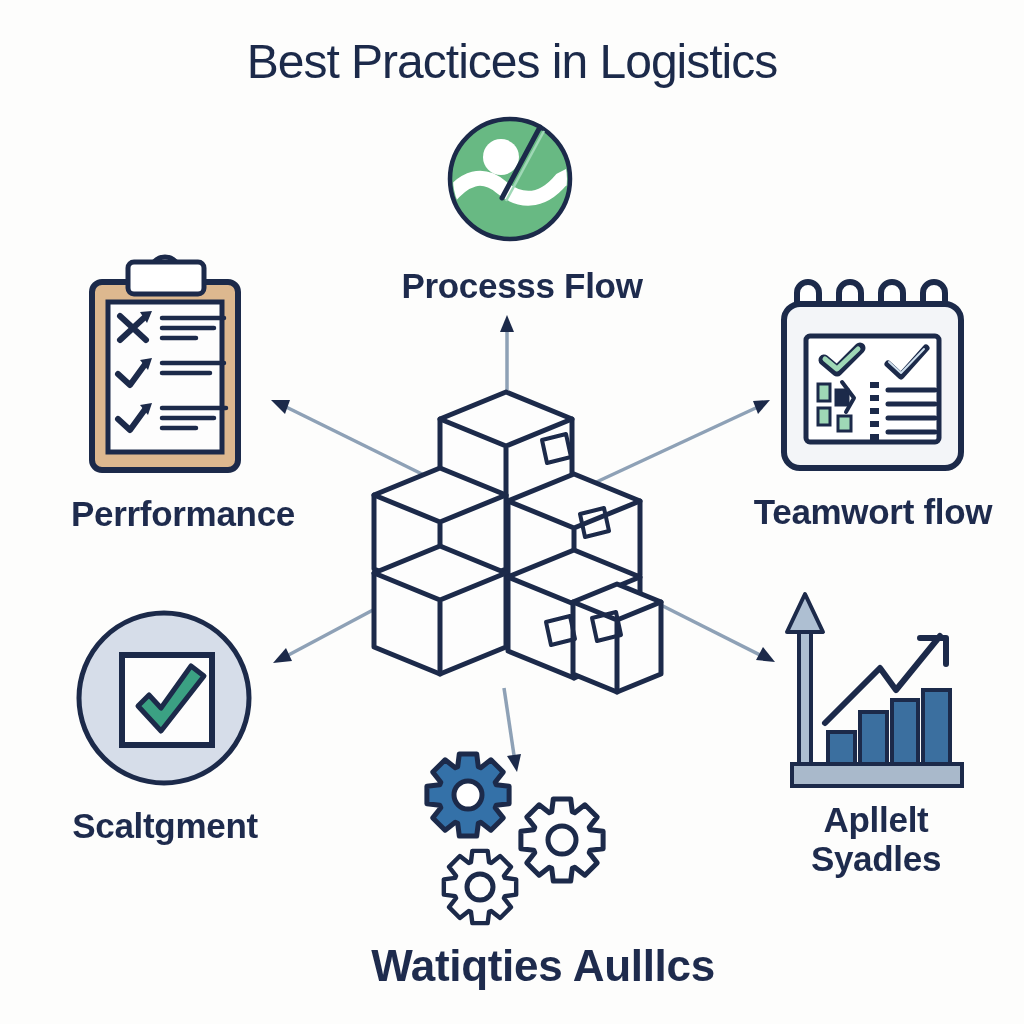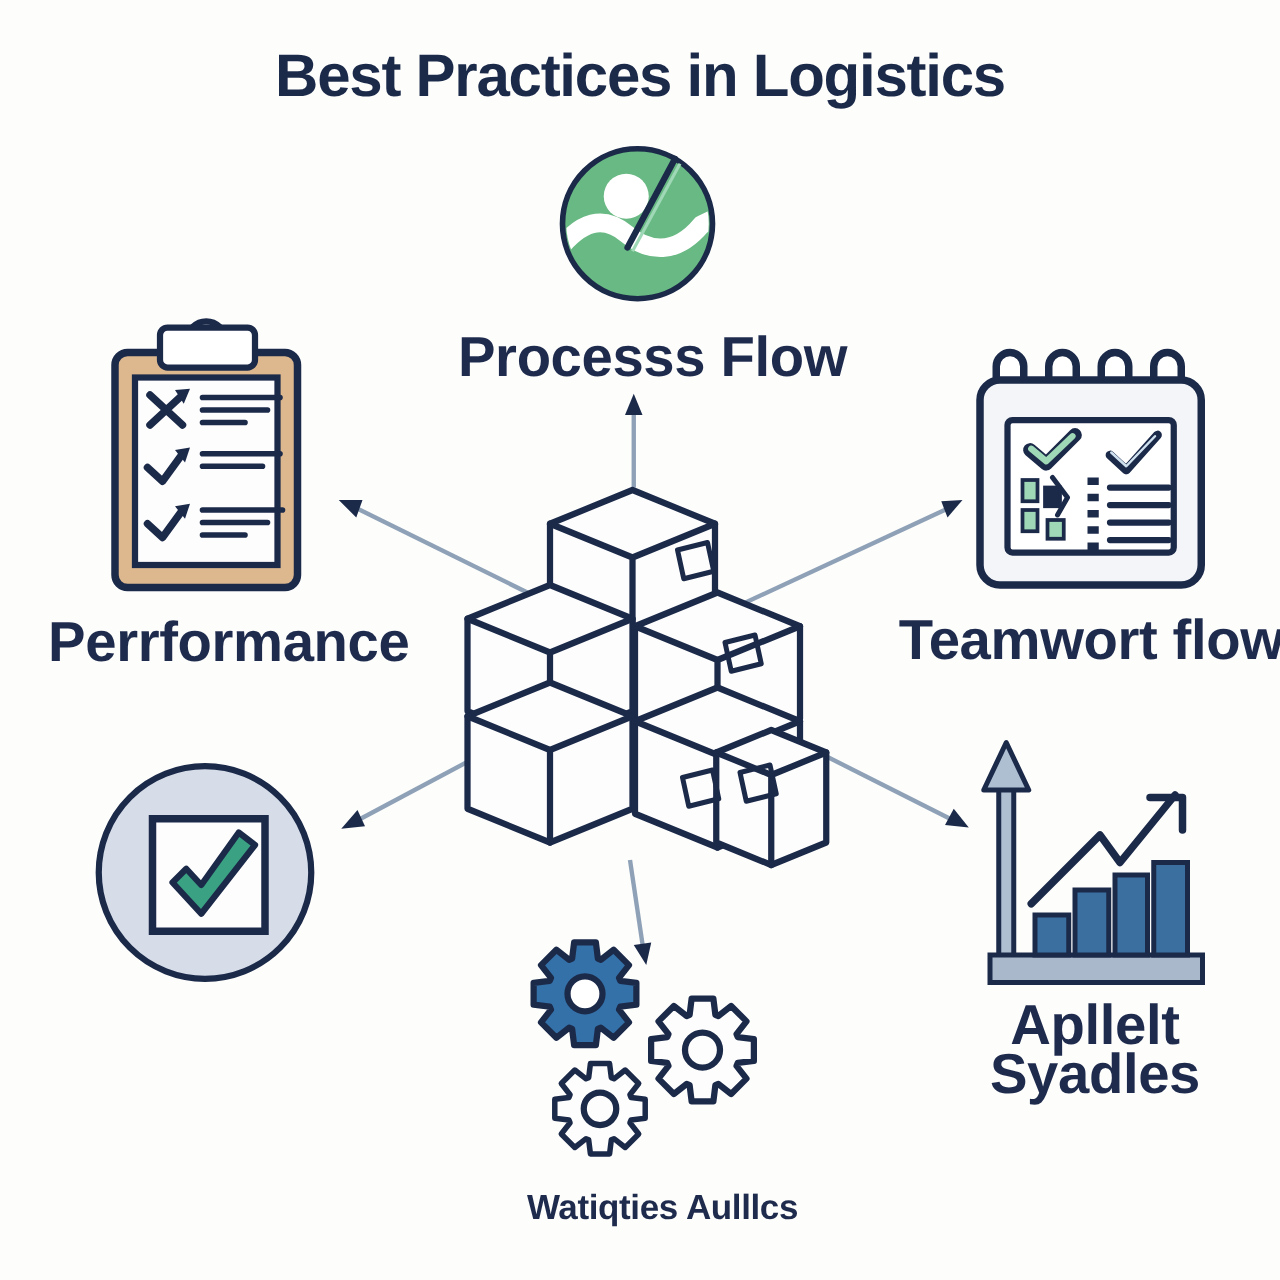--- a/index.html
+++ b/index.html
@@ -5,26 +5,26 @@
   html,body{margin:0;padding:0;}
   body{
     width:1024px;height:1024px;position:relative;overflow:hidden;
     background:var(--background,#fdfdfc);
     font-family:"Liberation Sans",sans-serif;
     color:var(--text,#1e2b4d);
   }
   .abs{position:absolute;}
   #title{
     top:34px;left:12px;width:1000px;text-align:center;
-    font-size:48px;font-weight:700;letter-spacing:-1px;
+    font-size:48px;font-weight:400;letter-spacing:-1px;
     color:var(--navy,#1c2a4a);
   }
   .node-label{
     text-align:center;font-weight:600;letter-spacing:-0.3px;
-    color:var(--text,#1e2b4d);font-size:45px;line-height:39px;
+    color:var(--text,#1e2b4d);font-size:35px;line-height:39px;
   }
   
   .sN{stroke:var(--navy);} .sW{stroke:#ffffff;} .sA{stroke:var(--arrow_line);}
   .sGl{stroke:var(--green_light);} .sLt{stroke:#cfe0ee;}
   .f0{fill:none;} .fW{fill:var(--white);} .fN{fill:var(--navy);}
   .fGr{fill:var(--green);} .fTan{fill:var(--tan);} .fPap{fill:var(--paper);}
   .fCirc{fill:var(--circle_fill);} .fTeal{fill:var(--teal_check);}
   .fBlue{fill:var(--gear_blue);} .fBar{fill:var(--bar_blue);}
   .fAx{fill:var(--axis_fill);} .fBase{fill:var(--base_fill);}
   .fCal{fill:var(--calendar_body);} .fBox{fill:var(--paper);}
@@ -176,20 +176,21 @@
 <div class="abs node-label" style="left:708px;top:492px;width:330px">Teamwort flow</div>
 
 <div class="abs" style="left:72px;top:606px">
   <svg width="184" height="184" viewBox="0 0 184 184">
     <circle cx="92" cy="92" r="85" class="fCirc sN" stroke-width="5"></circle>
     <rect x="50" y="49" width="90" height="90" class="fPap sN" stroke-width="6"></rect>
     <path d="M66,100 L89,125 L132,70 L119,60 L89,102 L77,89 Z" class="fTeal sN rj" stroke-width="5"></path>
   </svg>
 </div>
 <div class="abs node-label" style="left:0px;top:806px;width:330px">
+  <div>Scaltgment</div>
 </div>
 
 <div class="abs" style="left:415px;top:745px">
   <svg width="225" height="195" viewBox="0 0 225 195">
     <defs>
       <path id="gearP" d="M28.2,-10.3 L41.1,-8.7 L41.1,8.7 L28.2,10.3 L27.2,12.7 L35.2,22.9 L22.9,35.2 L12.7,27.2 L10.3,28.2 L8.7,41.1 L-8.7,41.1 L-10.3,28.2 L-12.7,27.2 L-22.9,35.2 L-35.2,22.9 L-27.2,12.7 L-28.2,10.3 L-41.1,8.7 L-41.1,-8.7 L-28.2,-10.3 L-27.2,-12.7 L-35.2,-22.9 L-22.9,-35.2 L-12.7,-27.2 L-10.3,-28.2 L-8.7,-41.1 L8.7,-41.1 L10.3,-28.2 L12.7,-27.2 L22.9,-35.2 L35.2,-22.9 L27.2,-12.7 Z"></path>
     </defs>
     <g>
       <use href="#gearP" transform="translate(53,50)" class="fBlue sN rj" stroke-width="5"></use>
       <circle cx="53" cy="50" r="14" class="fW sN" stroke-width="5"></circle>
@@ -197,21 +198,21 @@
     <g>
       <use href="#gearP" transform="translate(147,95)" class="fPap sN rj" stroke-width="5"></use>
       <circle cx="147" cy="95" r="14" class="fPap sN" stroke-width="5"></circle>
     </g>
     <g>
       <use href="#gearP" transform="translate(65,142) scale(0.88)" class="fPap sN rj" stroke-width="5"></use>
       <circle cx="65" cy="142" r="13" class="fPap sN" stroke-width="5"></circle>
     </g>
   </svg>
 </div>
-<div class="abs node-label" style="left:355px;top:946px;width:350px;font-size:28px">Watiqties Aulllcs</div>
+<div class="abs node-label" style="left:368px;top:946px;width:350px;font-size:44px">Watiqties Aulllcs</div>
 
 <div class="abs" style="left:782px;top:588px">
   <svg width="190" height="205" viewBox="0 0 190 205">
     <rect x="17" y="38" width="12" height="158" class="fAx sN" stroke-width="4"></rect>
     <path d="M5,44 L23,6 L41,44 Z" class="fAx sN rj" stroke-width="4"></path>
     <rect x="10" y="176" width="170" height="22" class="fBase sN" stroke-width="4"></rect>
     <g>
       <rect x="46" y="144" width="27" height="32" class="fBar sN" stroke-width="4"></rect>
       <rect x="78" y="124" width="27" height="52" class="fBar sN" stroke-width="4"></rect>
       <rect x="110" y="112" width="26" height="64" class="fBar sN" stroke-width="4"></rect>

